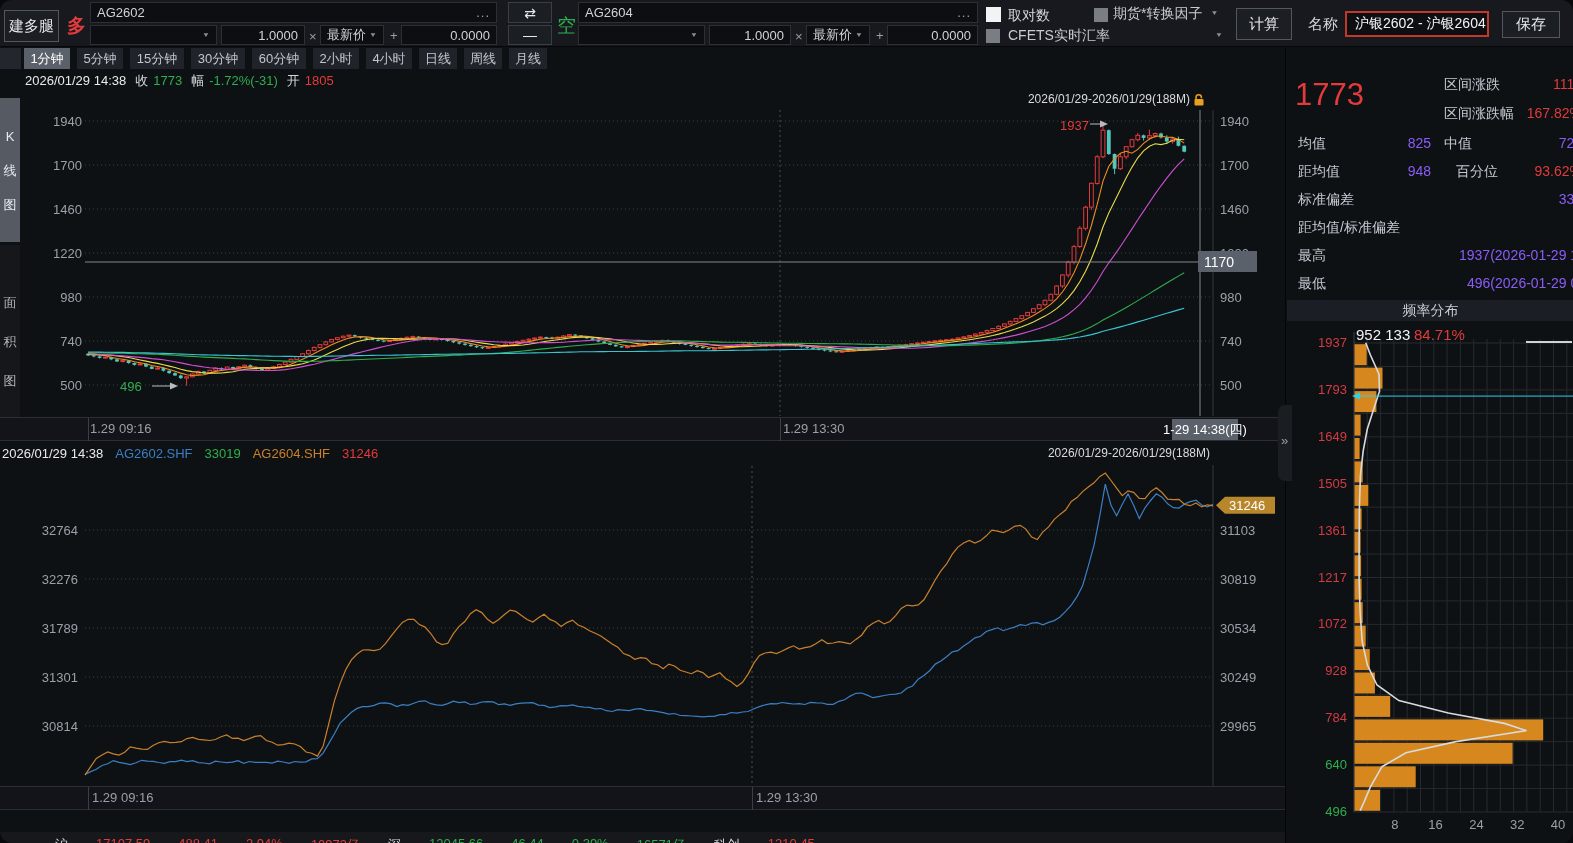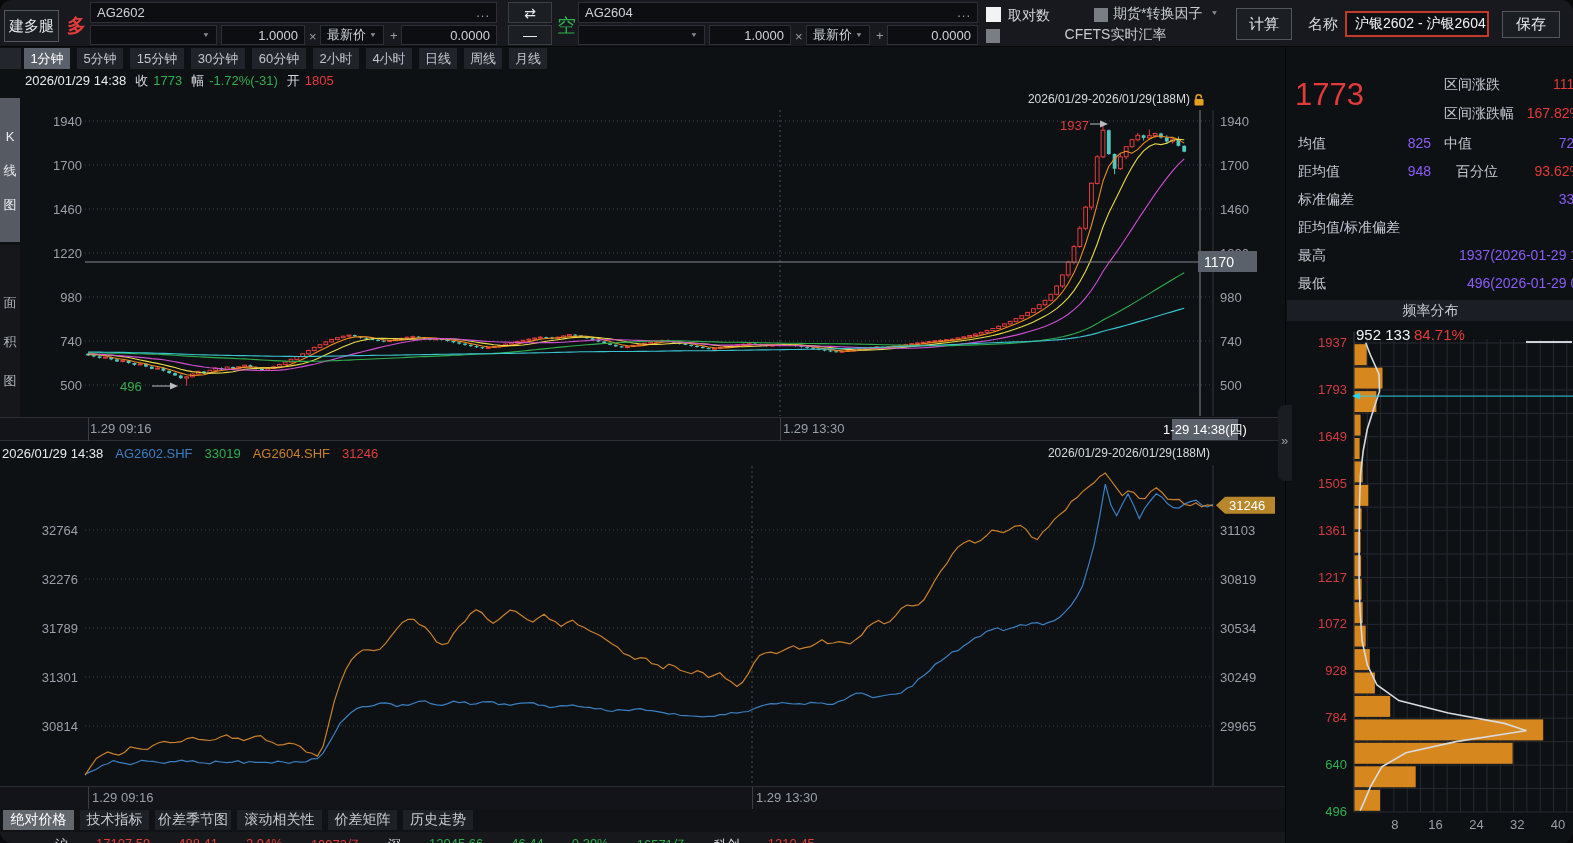--- a/index.html
+++ b/index.html
@@ -87,21 +87,21 @@
     <div class="abs fld num" style="left:887px;top:25px;width:91px;height:20px;">0.0000</div>
 
     <div class="abs cb" style="left:986px;top:7px;width:15px;height:15px;background:#f2f3f5;"></div>
     <div class="abs lbl" style="left:1008px;top:7px;">取对数</div>
     <div class="abs cb" style="left:1094px;top:8px;width:14px;height:14px;background:#797d84;"></div>
     <div class="abs" style="left:1113px;top:4px;width:110px;height:19px;display:flex;align-items:center;font-size:14px;color:#c8ccd2;">
         <span>期货*转换因子</span>
         <span class="caret" style="margin-left:8px;">▼</span>
       </div>
     <div class="abs cb" style="left:986px;top:29px;width:14px;height:14px;background:#797d84;"></div>
-    <div class="abs" style="left:1008px;top:26px;width:215px;height:19px;display:flex;align-items:center;font-size:14px;color:#c8ccd2;flex-direction:column;">
+    <div class="abs" style="left:1008px;top:26px;width:215px;height:19px;display:flex;align-items:center;font-size:14px;color:#c8ccd2;">
         <span>CFETS实时汇率</span>
         <span class="caret" style="margin-left:auto;">▼</span>
       </div>
 
     <div class="abs btn" style="left:1236px;top:8px;width:56px;height:32px;">计算</div>
     <div class="abs lbl" style="left:1308px;top:15px;font-size:15px;">名称</div>
     <div class="abs" style="left:1345px;top:11px;width:144px;height:26px;border:2px solid #c0392b;background:#0d0f12;display:flex;align-items:center;padding:0 8px;font-size:14px;color:#f2f3f5;box-sizing:border-box;white-space:nowrap;">
         <span>沪银2602 - 沪银2604</span>
       </div>
     <div class="abs btn" style="left:1502px;top:11px;width:58px;height:27px;">保存</div>
@@ -624,28 +624,20 @@
       </svg>
     </div>
 
   <div class="axstrip" style="top:786px;">
     <div class="axlabel" style="left:92px;">1.29 09:16</div>
     <div class="axlabel" style="left:756px;">1.29 13:30</div>
     <div style="position:absolute;left:88px;top:0;width:1px;height:23px;background:#3a3e45;"></div>
     <div style="position:absolute;left:752px;top:0;width:1px;height:23px;background:#3a3e45;"></div>
   </div>
 
-  <div class="abs" style="left:0;top:809px;width:1285px;height:23px;background:#101216;">
-    <div class="btab active" style="left:3px;width:71px">绝对价格</div>
-      <div class="btab" style="left:80px;width:69px">技术指标</div>
-      <div class="btab" style="left:155px;width:76px">价差季节图</div>
-      <div class="btab" style="left:237px;width:85px">滚动相关性</div>
-      <div class="btab" style="left:328px;width:69px">价差矩阵</div>
-      <div class="btab" style="left:403px;width:70px">历史走势</div>
-  </div>
   <div class="statusbar">
     <div class="inner" id="statusInner">
         <span style="color:#d8dade">沪</span>
         <span style="color:#e23b3b">17107.59</span>
         <span style="color:#e23b3b">488.41</span>
         <span style="color:#e23b3b">2.94%</span>
         <span style="color:#e23b3b">10973亿</span>
         <span style="color:#d8dade">深</span>
         <span style="color:#2fae4e">12045.66</span>
         <span style="color:#2fae4e">46.44</span>

